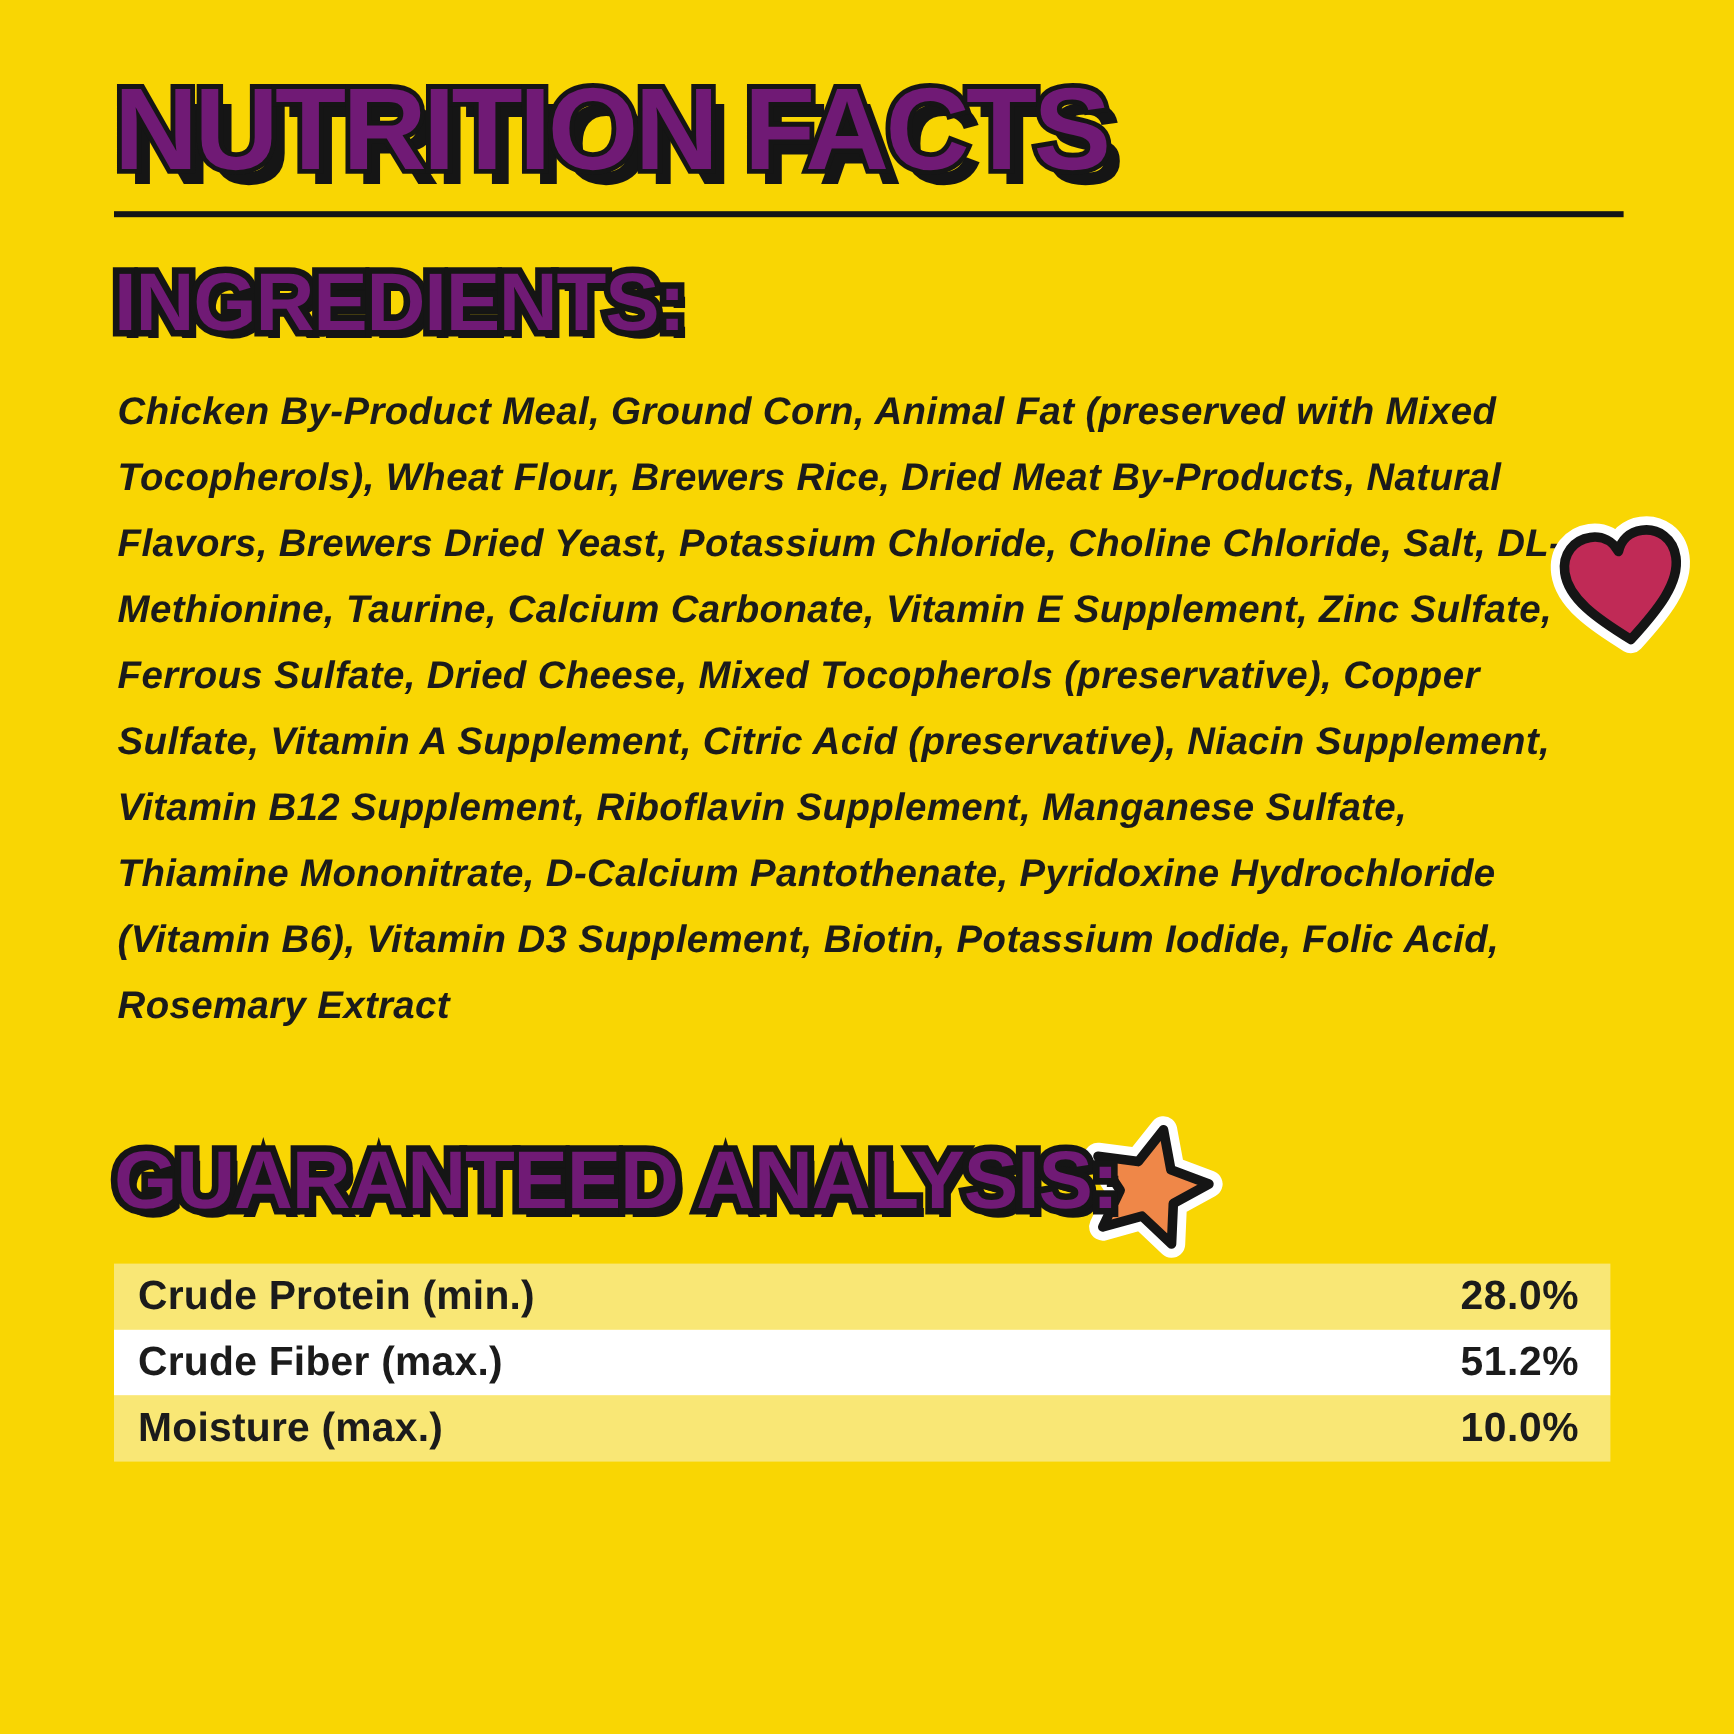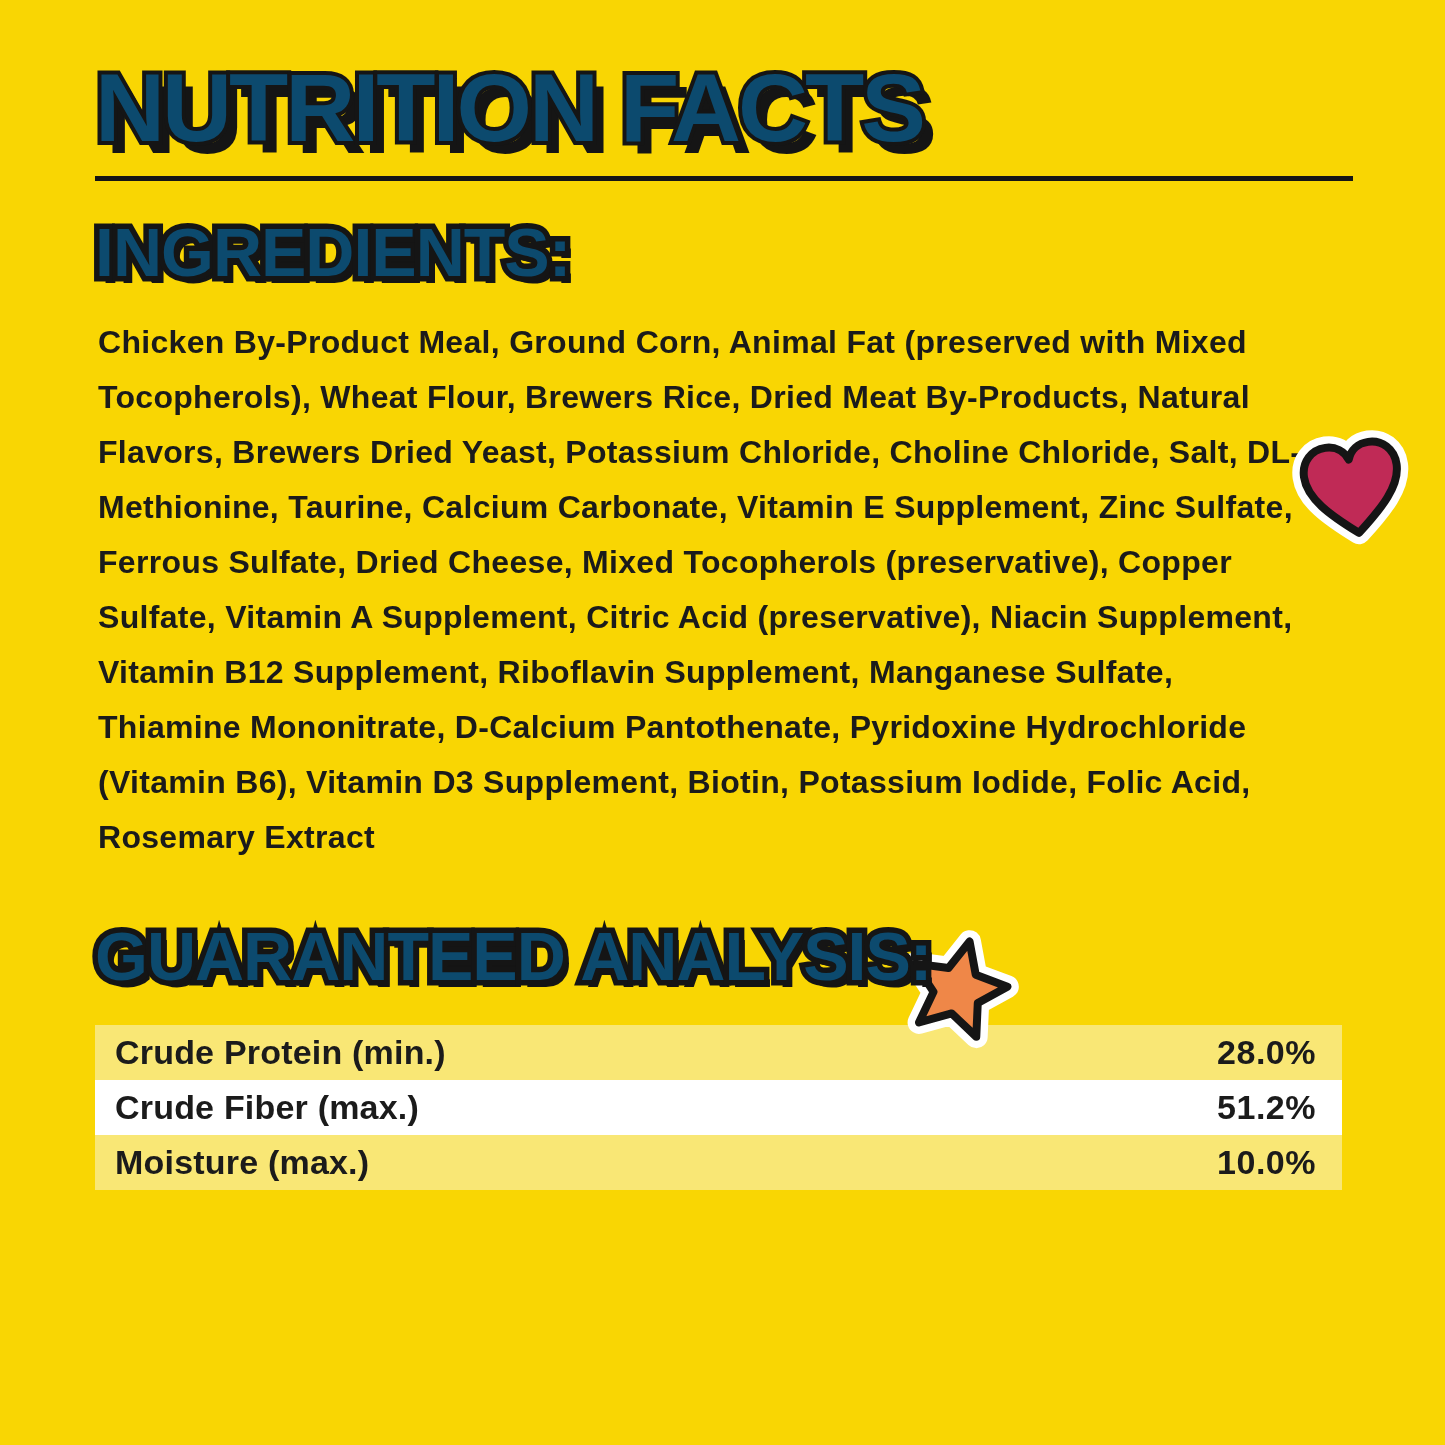--- a/index.html
+++ b/index.html
@@ -15,21 +15,21 @@
   }
   .content {
     position: absolute;
     left: 95px;
     top: 0;
     width: 1250px;
   }
   
   .outlined {
     position: relative;
-    color: #0c4a6e;
+    color: #701a75;
     z-index: 1;
     margin: 0;
   }
   .outlined::before {
     content: attr(data-text);
     position: absolute;
     left: 0;
     top: 0;
     width: 100%;
     z-index: -1;
@@ -57,27 +57,28 @@
     font-size: 68px;
     line-height: 1.15;
     letter-spacing: -1px;
     white-space: nowrap;
   }
   .section-heading::before {
     -webkit-text-stroke: 11px #151515;
     text-shadow: 6px 7px 0 #151515;
   }
   .heading-ingredients { margin-top: 32px; }
-  .heading-analysis { margin-top: 52px; }
+  .heading-analysis { margin-top: 80px; }
   .ingredients-text {
     margin: 24px 0 0 3px;
     font-size: 32px;
     line-height: 55px;
     letter-spacing: 0.3px;
     width: 1215px;
+    font-style: italic;
   }
   .ga-table {
     margin-top: 30px;
     width: 1247px;
   }
   .ga-row {
     height: 55px;
     display: flex;
     align-items: center;
     padding: 0 26px 0 20px;

